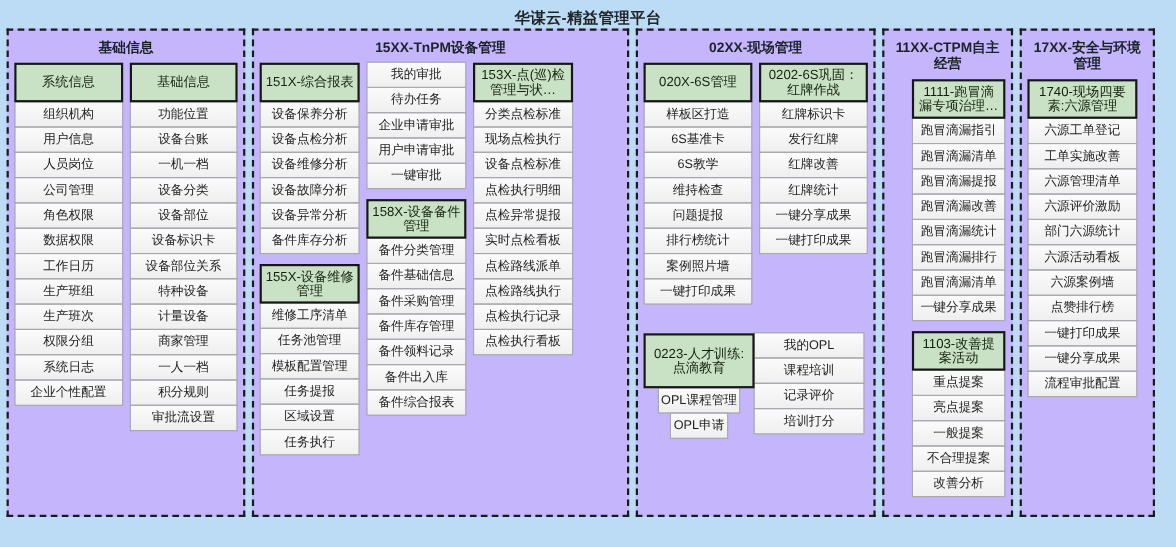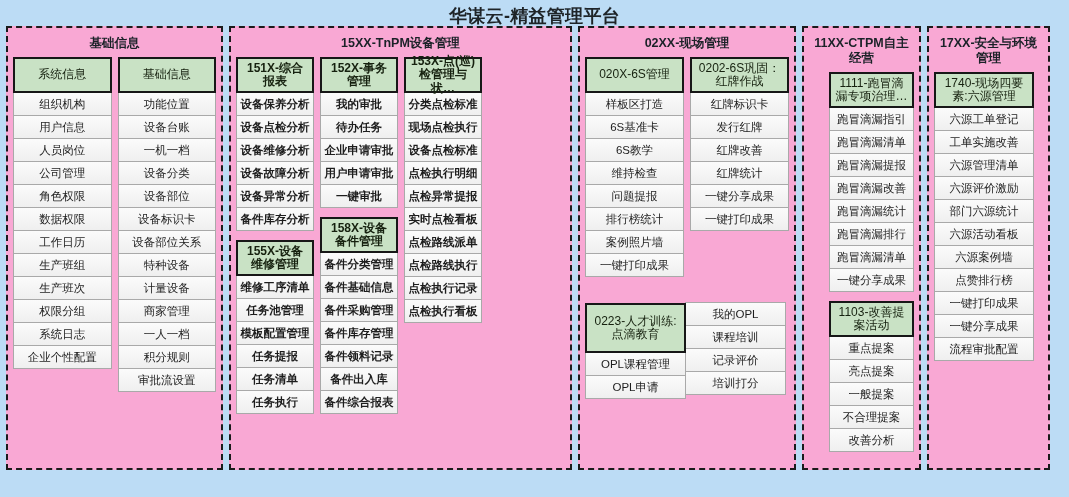--- a/index.html
+++ b/index.html
@@ -6,40 +6,40 @@
   html,body{margin:0;padding:0;}
   body{
     width:1069px;height:497px;
     background:#bcdcf5;
     font-family:"Liberation Sans","DejaVu Sans",sans-serif;
     overflow:hidden;
     -webkit-font-smoothing:antialiased;
   }
   #page-title{
     text-align:center;
-    font-size:18px;
+    font-size:14px;
     font-weight:bold;
     color:#1e2428;
     padding-top:7px;
     letter-spacing:.3px;
     height:19px;
     line-height:19px;
   }
   #board{
     position:relative;
     display:flex;
     align-items:flex-start;
     gap:6px;
     padding:0 6px;
     box-sizing:border-box;
     height:452px;
   }
   .panel{
     border:2px dashed #1b1b1b;
-    background:#f9a8d4;
+    background:#c4b5fd;
     box-sizing:border-box;
     height:444px;
     padding:4px 5px 5px 5px;
     display:flex;
     flex-direction:column;
   }
   .panel-title{
     text-align:center;
     font-weight:bold;
     font-size:12.5px;
@@ -84,25 +84,25 @@
     height:36px;
     padding:2px 3px;
     margin-top:0;
     white-space:normal;
     z-index:2;
     position:relative;
   }
   .head.tall{ height:50px; }
   
   .w-basic{ width:99px;border-radius:17px; }
-  .w-tnpm{ width:78px;font-weight:bold; }
+  .w-tnpm{ width:91px; }
   .w-site{ width:101px; }
   .w-ctpm{ width:91px;padding-left:20px; }
   .w-safe{ width:100px; }
-  .w-opl-l{ width:101px; }
+  .w-opl-l{ width:101px;align-items:center; }
   .w-opl-r{ width:101px; }
 
   .p1{ width:217px; }
   .p2{ width:343px; }
   .p3{ width:218px; }
   .p4{ width:119px; }
   .p5{ width:123px; }
 </style>
 </head>
 <body>
@@ -161,28 +161,27 @@
           <div class="node">设备故障分析</div>
           <div class="node">设备异常分析</div>
           <div class="node">备件库存分析</div>
         </div>
         <div class="grp">
           <div class="node head">155X-设备维修管理</div>
           <div class="node">维修工序清单</div>
           <div class="node">任务池管理</div>
           <div class="node">模板配置管理</div>
           <div class="node">任务提报</div>
-          <div class="node">任务清单</div>
+          <div class="node">区域设置</div>
           <div class="node">任务执行</div>
         </div>
       </div>
 
       <div class="col w-tnpm">
         <div class="grp">
-          <div class="node head">152X-事务管理</div>
           <div class="node">我的审批</div>
           <div class="node">待办任务</div>
           <div class="node">企业申请审批</div>
           <div class="node">用户申请审批</div>
           <div class="node">一键审批</div>
         </div>
         <div class="grp">
           <div class="node head">158X-设备备件管理</div>
           <div class="node">备件分类管理</div>
           <div class="node">备件基础信息</div>

